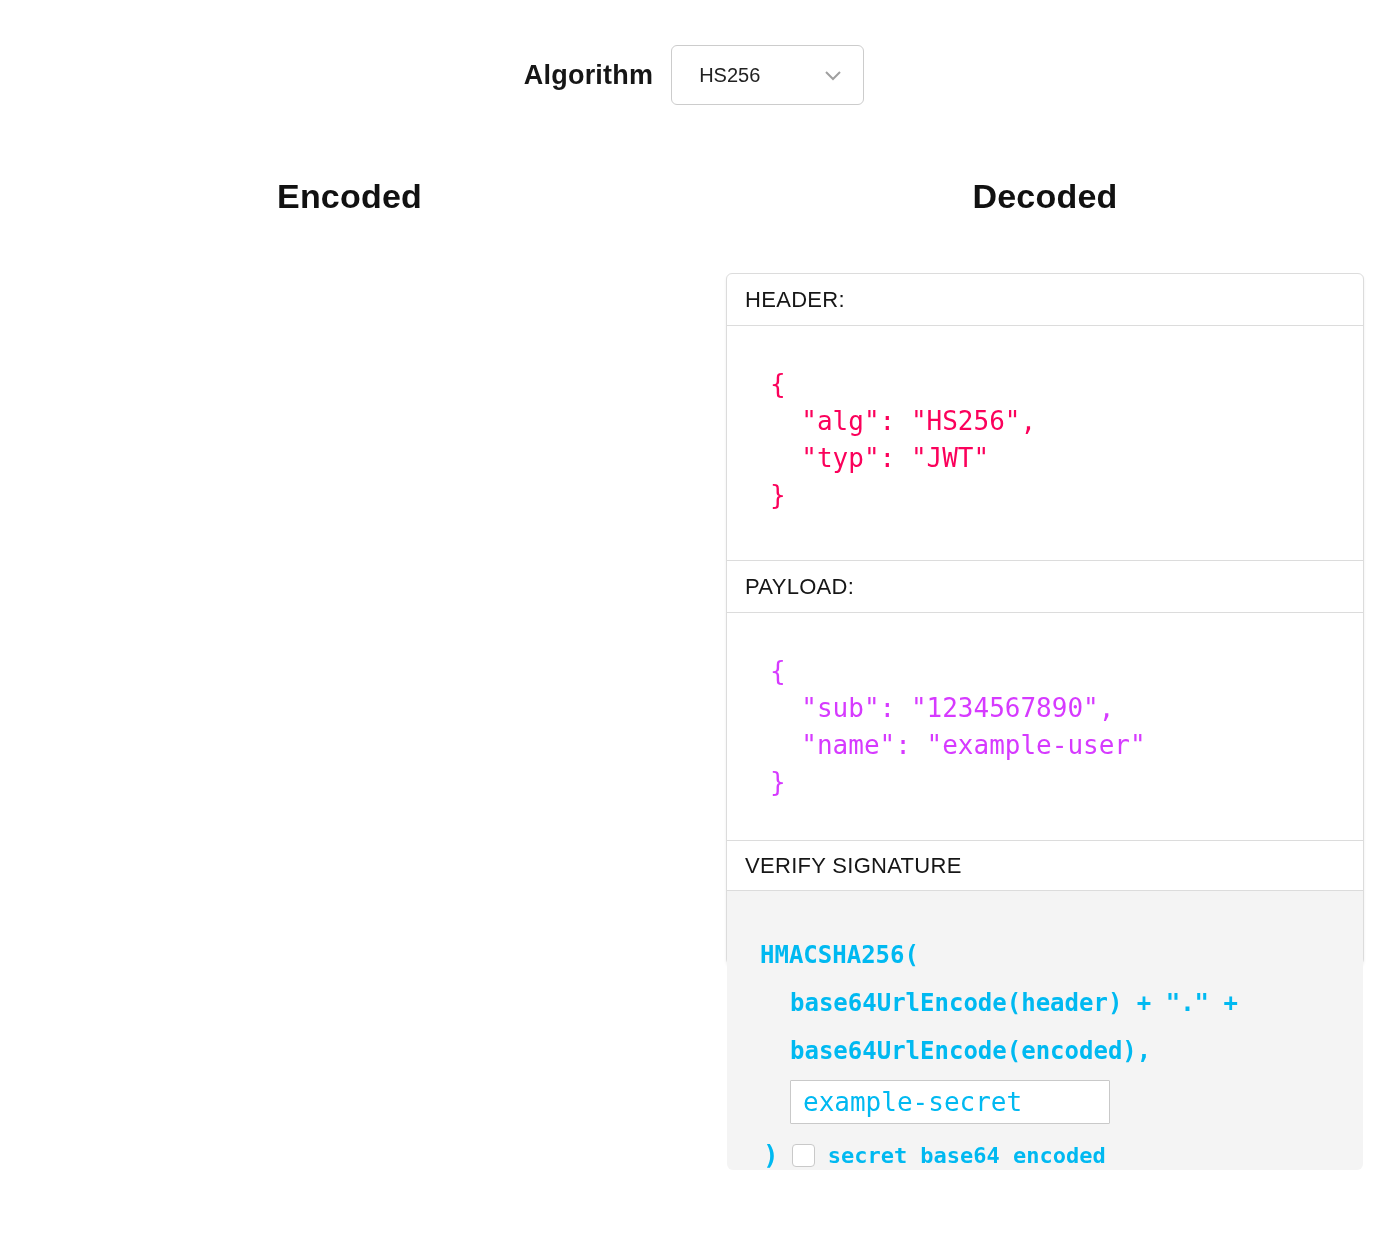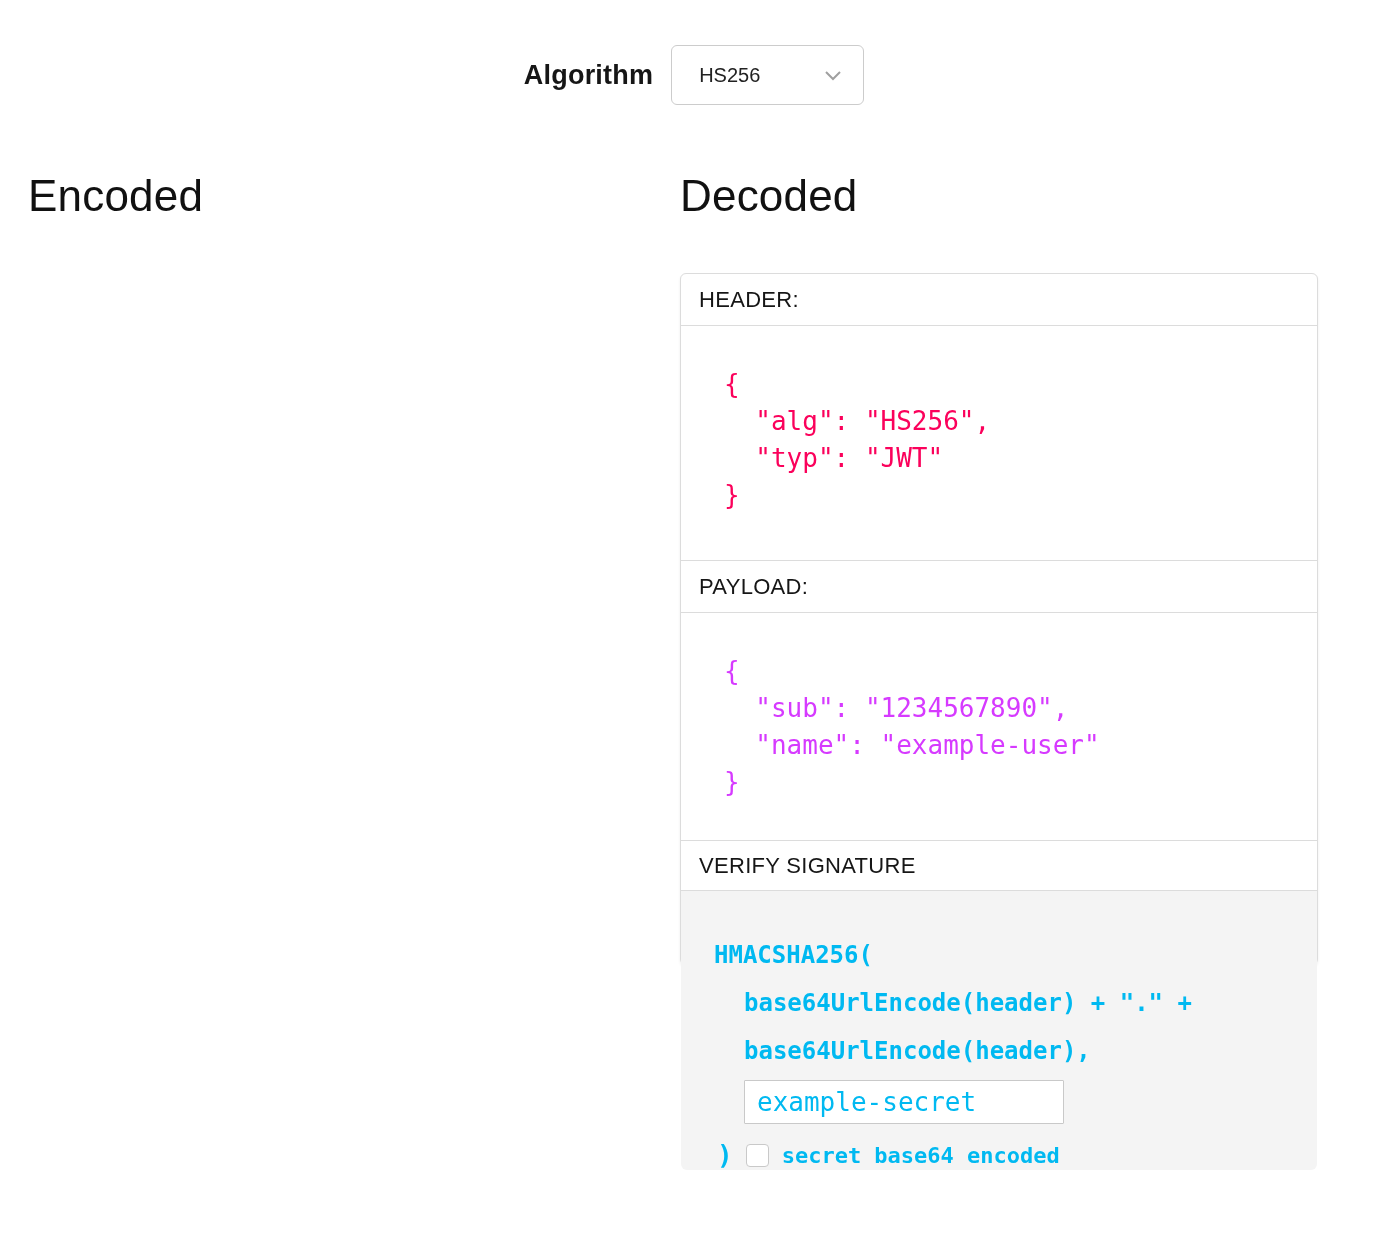--- a/index.html
+++ b/index.html
@@ -21,23 +21,23 @@
     width: 193px; height: 60px;
     border: 1px solid #cccccc; border-radius: 6px; background: #fff;
     display: flex; align-items: center; justify-content: space-between;
     padding: 0 18px 0 27px; cursor: pointer;
   }
   .alg-select .value { font-size: 20px; color: #222; }
   .chevron { width: 24px; height: 24px; }
 
   
   .col-left  { position: absolute; left: 28px;  top: 170px; width: 643px; }
-  .col-right { position: absolute; left: 680px; top: 170px; width: 638px; }
+  .col-right { position: absolute; left: 726px; top: 170px; width: 638px; }
   h1.pane-title {
-    font-size: 44px; font-weight: 400; color: #111; line-height: 52px; letter-spacing: 0.2px;
+    font-size: 34px; font-weight: 700; color: #111; line-height: 52px; letter-spacing: 0.2px; text-align: center;
   }
 
   
   .encoded-box {
     margin-top: 51px; width: 643px; height: 920px;
     border: 1px solid #dcdcdc; border-radius: 6px; background: #fff;
     box-shadow: 0 2px 3px rgba(0,0,0,0.07);
     padding: 45px 0 0 40px;
   }
   .token {
@@ -149,21 +149,21 @@
     <div class="section-label">PAYLOAD:</div>
     <pre class="code payload-json">{
   "sub": "1234567890",
   "name": "example-user"
 }</pre>
 
     <div class="section-label verify">VERIFY SIGNATURE</div>
     <div class="sig-area">
       <div class="sig-line">HMACSHA256(</div>
       <div class="sig-line sig-indent">base64UrlEncode(header) + "." +</div>
-      <div class="sig-line sig-indent">base64UrlEncode(header),</div>
+      <div class="sig-line sig-indent">base64UrlEncode(encoded),</div>
       <input type="text" class="secret-input" value="example-secret" style="">
       <div class="sig-bottom">
         <span class="close-paren">)</span>
         <input type="checkbox" class="b64-checkbox" style="">
         <span class="b64-label">secret base64 encoded</span>
       </div>
     </div>
 
   </div>
 </div>

